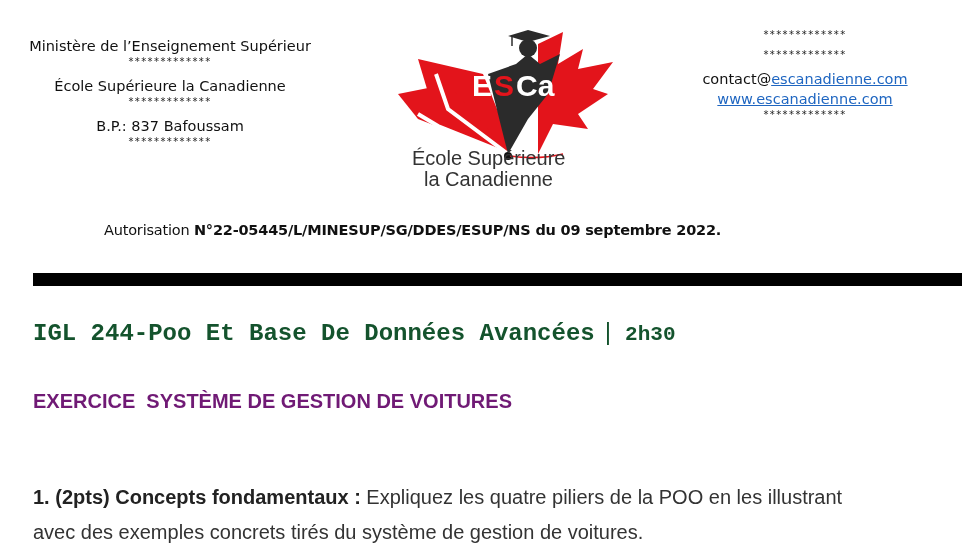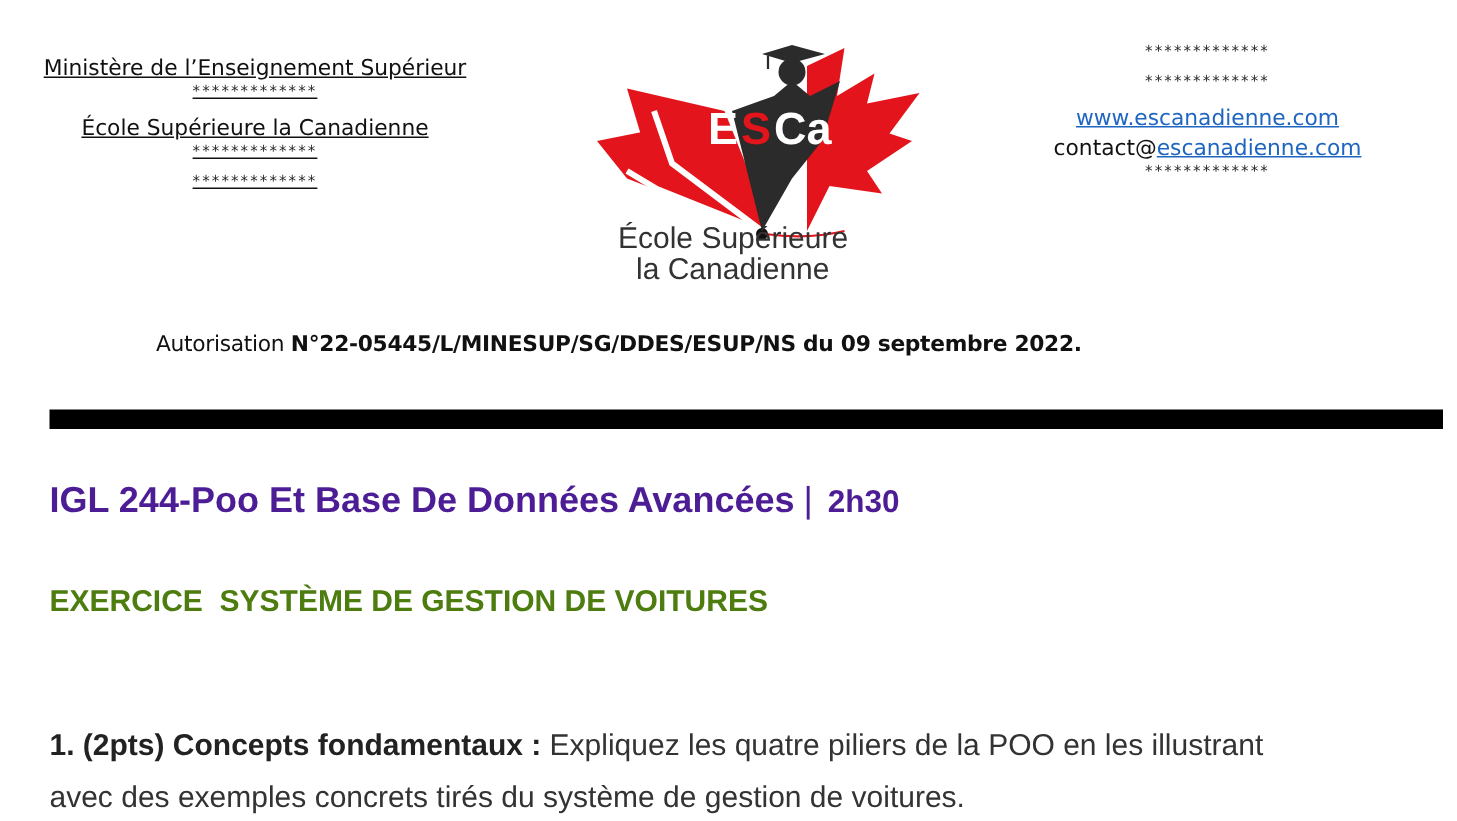--- a/index.html
+++ b/index.html
@@ -2,43 +2,44 @@
 <html><head>
 <meta charset="utf-8">
 <style>
   html, body { margin:0; padding:0; background:#ffffff; }
   body { width:971px; height:547px; position:relative; overflow:hidden; font-family:"Liberation Sans", sans-serif; color:#111; }
   .abs { position:absolute; }
   .col { text-align:center; font-family:"DejaVu Sans", sans-serif; color:#111; }
   .col .line { font-size:14.5px; line-height:20px; white-space:nowrap; }
   .col .stars { font-size:10px; line-height:12px; letter-spacing:1.4px; color:#222; margin-bottom:8px; }
   .col .stars.tight { margin-bottom:0; }
-  .left-col { left:10px; top:36px; width:320px;text-decoration:underline; }
+  .left-col { left:10px; top:36px; width:320px; }
   .left-col .line { font-size:14.5px; }
   .right-col { left:680px; top:29px; width:250px; }
   a.link { color:#1f66c1; text-decoration:underline; }
   .auth { left:104px; top:222px; font-family:"DejaVu Sans", sans-serif; font-size:14.5px; white-space:nowrap; color:#111; letter-spacing:-0.2px; }
   .auth b { font-weight:bold;text-align:center; }
   .bar { left:33px; top:273px; width:929px; height:13px; background:#000; }
-  .title { left:33px; top:320px; font-family:Liberation Sans, sans-serif; font-weight:bold; font-size:24px; white-space:nowrap; color:#4c1d95; }
+  .title { left:33px; top:320px; font-family:Liberation Mono, monospace; font-weight:bold; font-size:24px; white-space:nowrap; color:#14532d; }
   .title .sep { font-weight:normal; margin:0 10px 0 6px; }
   .title .dur { font-size:21px; }
-  .exercise { left:33px; top:390px; font-family:"Liberation Sans", sans-serif; font-weight:bold; font-size:20px; color:#4d7c0f; white-space:pre; }
+  .exercise { left:33px; top:390px; font-family:"Liberation Sans", sans-serif; font-weight:bold; font-size:20px; color:#701a75; white-space:pre; }
   .q { left:33px; top:460px; width:840px; font-family:"Liberation Sans", sans-serif; font-size:20px; color:#333; line-height:35px; text-underline-offset:3px;margin-top:20px; }
   .q b { color:#222; }
   .logo { left:388px; top:14px; width:250px; height:180px; }
 </style>
 </head>
 <body>
 
 <div class="abs col left-col">
   <div class="line">Ministère de l’Enseignement Supérieur</div>
   <div class="stars">*************</div>
   <div class="line">École Supérieure la Canadienne</div>
   <div class="stars">*************</div>
+  <div class="line">B.P.: 837 Bafoussam</div>
   <div class="stars tight">*************</div>
 </div>
 
 <div class="abs logo">
   <svg width="250" height="180" viewBox="0 0 250 180" xmlns="http://www.w3.org/2000/svg">
 
     <path d="M150 30 L175 18 L170 50 L195 35 L190 55 L225 48 L205 75 L220 80 L190 100 L200 115 L165 110 L150 140 Z" fill="#e3141b"></path>
 
     <path d="M120 140 L45 95 L30 45 L95 60 L115 110 Z" fill="#e3141b"></path>
     <path d="M120 140 L30 105 L10 80 L60 70 L100 115 Z" fill="#e3141b"></path>
@@ -58,24 +59,24 @@
 
     <text x="24" y="151" font-family="Liberation Sans, sans-serif" font-size="20" fill="#333">École Supérieure</text>
     <text x="36" y="172" font-family="Liberation Sans, sans-serif" font-size="20" fill="#333">la Canadienne</text>
   </svg>
 </div>
 
 <div class="abs col right-col">
   <div class="stars">*************</div>
   <div class="stars">*************</div>
   <div class="line">
-    <a class="link">www.escanadienne.com</a>
+    <span>contact@</span><a class="link">escanadienne.com</a>
   </div>
   <div class="line">
-    <span>contact@</span><a class="link">escanadienne.com</a>
+    <a class="link">www.escanadienne.com</a>
   </div>
   <div class="stars tight">*************</div>
 </div>
 
 <div class="abs auth">
   <span>Autorisation </span><b>N°22-05445/L/MINESUP/SG/DDES/ESUP/NS du 09 septembre 2022.</b>
 </div>
 
 <div class="abs bar"></div>
 

